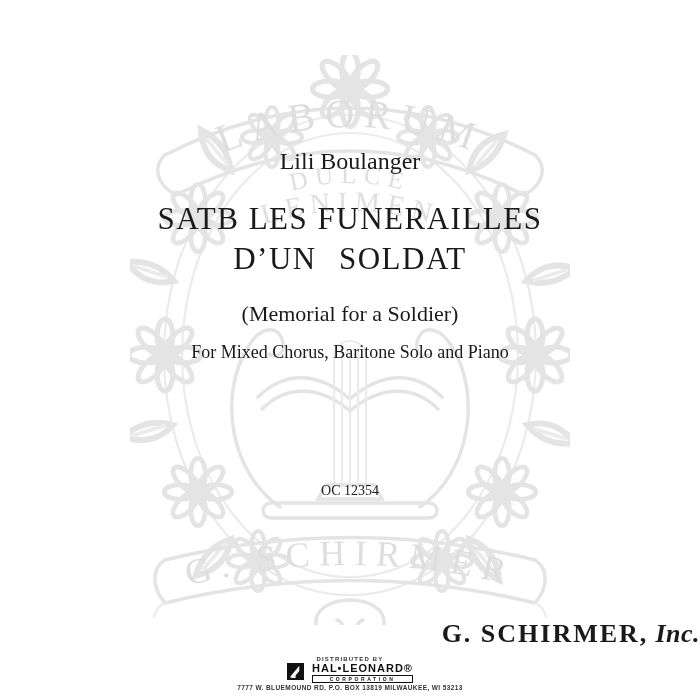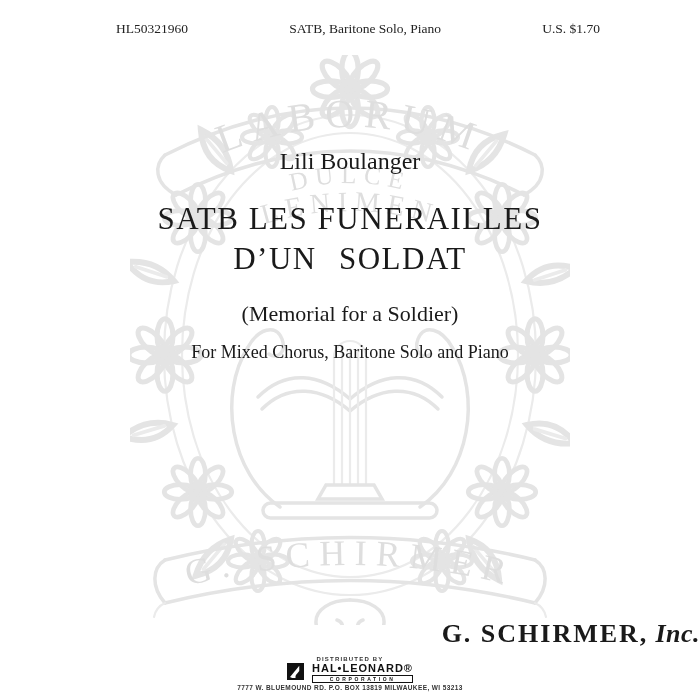--- a/index.html
+++ b/index.html
@@ -56,25 +56,20 @@
     font-family: "Liberation Sans", sans-serif; font-weight: bold;
     font-size: 5px; letter-spacing: 2.6px; text-align: center; line-height: 6px; color: #111;
   }
   .address   { top: 684px; font-size: 6.5px; letter-spacing: 0.4px; font-family: "Liberation Sans", sans-serif; font-weight: bold; color: #333; }
 </style>
 </head>
 <body>
 
 <div class="page">
 
-  <div class="header">
-    <span>HL50321960</span>
-    <span>SATB, Baritone Solo, Piano</span>
-    <span>U.S. $1.70</span>
-  </div>
 
   <svg class="emblem" viewBox="0 0 440 570" aria-hidden="true">
     <defs>
       <g id="wflower">
         <ellipse cx="0" cy="-13" rx="5.5" ry="12"></ellipse>
         <ellipse cx="0" cy="-13" rx="5.5" ry="12" transform="rotate(45)"></ellipse>
         <ellipse cx="0" cy="-13" rx="5.5" ry="12" transform="rotate(90)"></ellipse>
         <ellipse cx="0" cy="-13" rx="5.5" ry="12" transform="rotate(135)"></ellipse>
         <ellipse cx="0" cy="-13" rx="5.5" ry="12" transform="rotate(180)"></ellipse>
         <ellipse cx="0" cy="-13" rx="5.5" ry="12" transform="rotate(225)"></ellipse>
@@ -157,20 +152,21 @@
 
     <path d="M220,545 C200,545 185,555 186,568 C187,580 199,586 208,581 C215,577 214,567 207,565"></path>
     <path d="M220,545 C240,545 255,555 254,568 C253,580 241,586 232,581 C225,577 226,567 233,565"></path>
   </svg>
 
   <div class="cline composer">Lili Boulanger</div>
   <div class="cline title1">SATB LES FUNERAILLES</div>
   <div class="cline title2">D’UN SOLDAT</div>
   <div class="cline subtitle">(Memorial for a Soldier)</div>
   <div class="cline scoring">For Mixed Chorus, Baritone Solo and Piano</div>
+  <div class="cline plate">OC 12354</div>
 
   <div class="cline pubname">
     <span>G. SCHIRMER,</span><span class="inc"> Inc.</span>
   </div>
 
   <div class="cline distby">DISTRIBUTED BY</div>
 
   <div class="hl-block">
     <svg class="hl-mark" viewBox="0 0 18 18" aria-hidden="true">
       <rect width="18" height="18" fill="#111"></rect>

